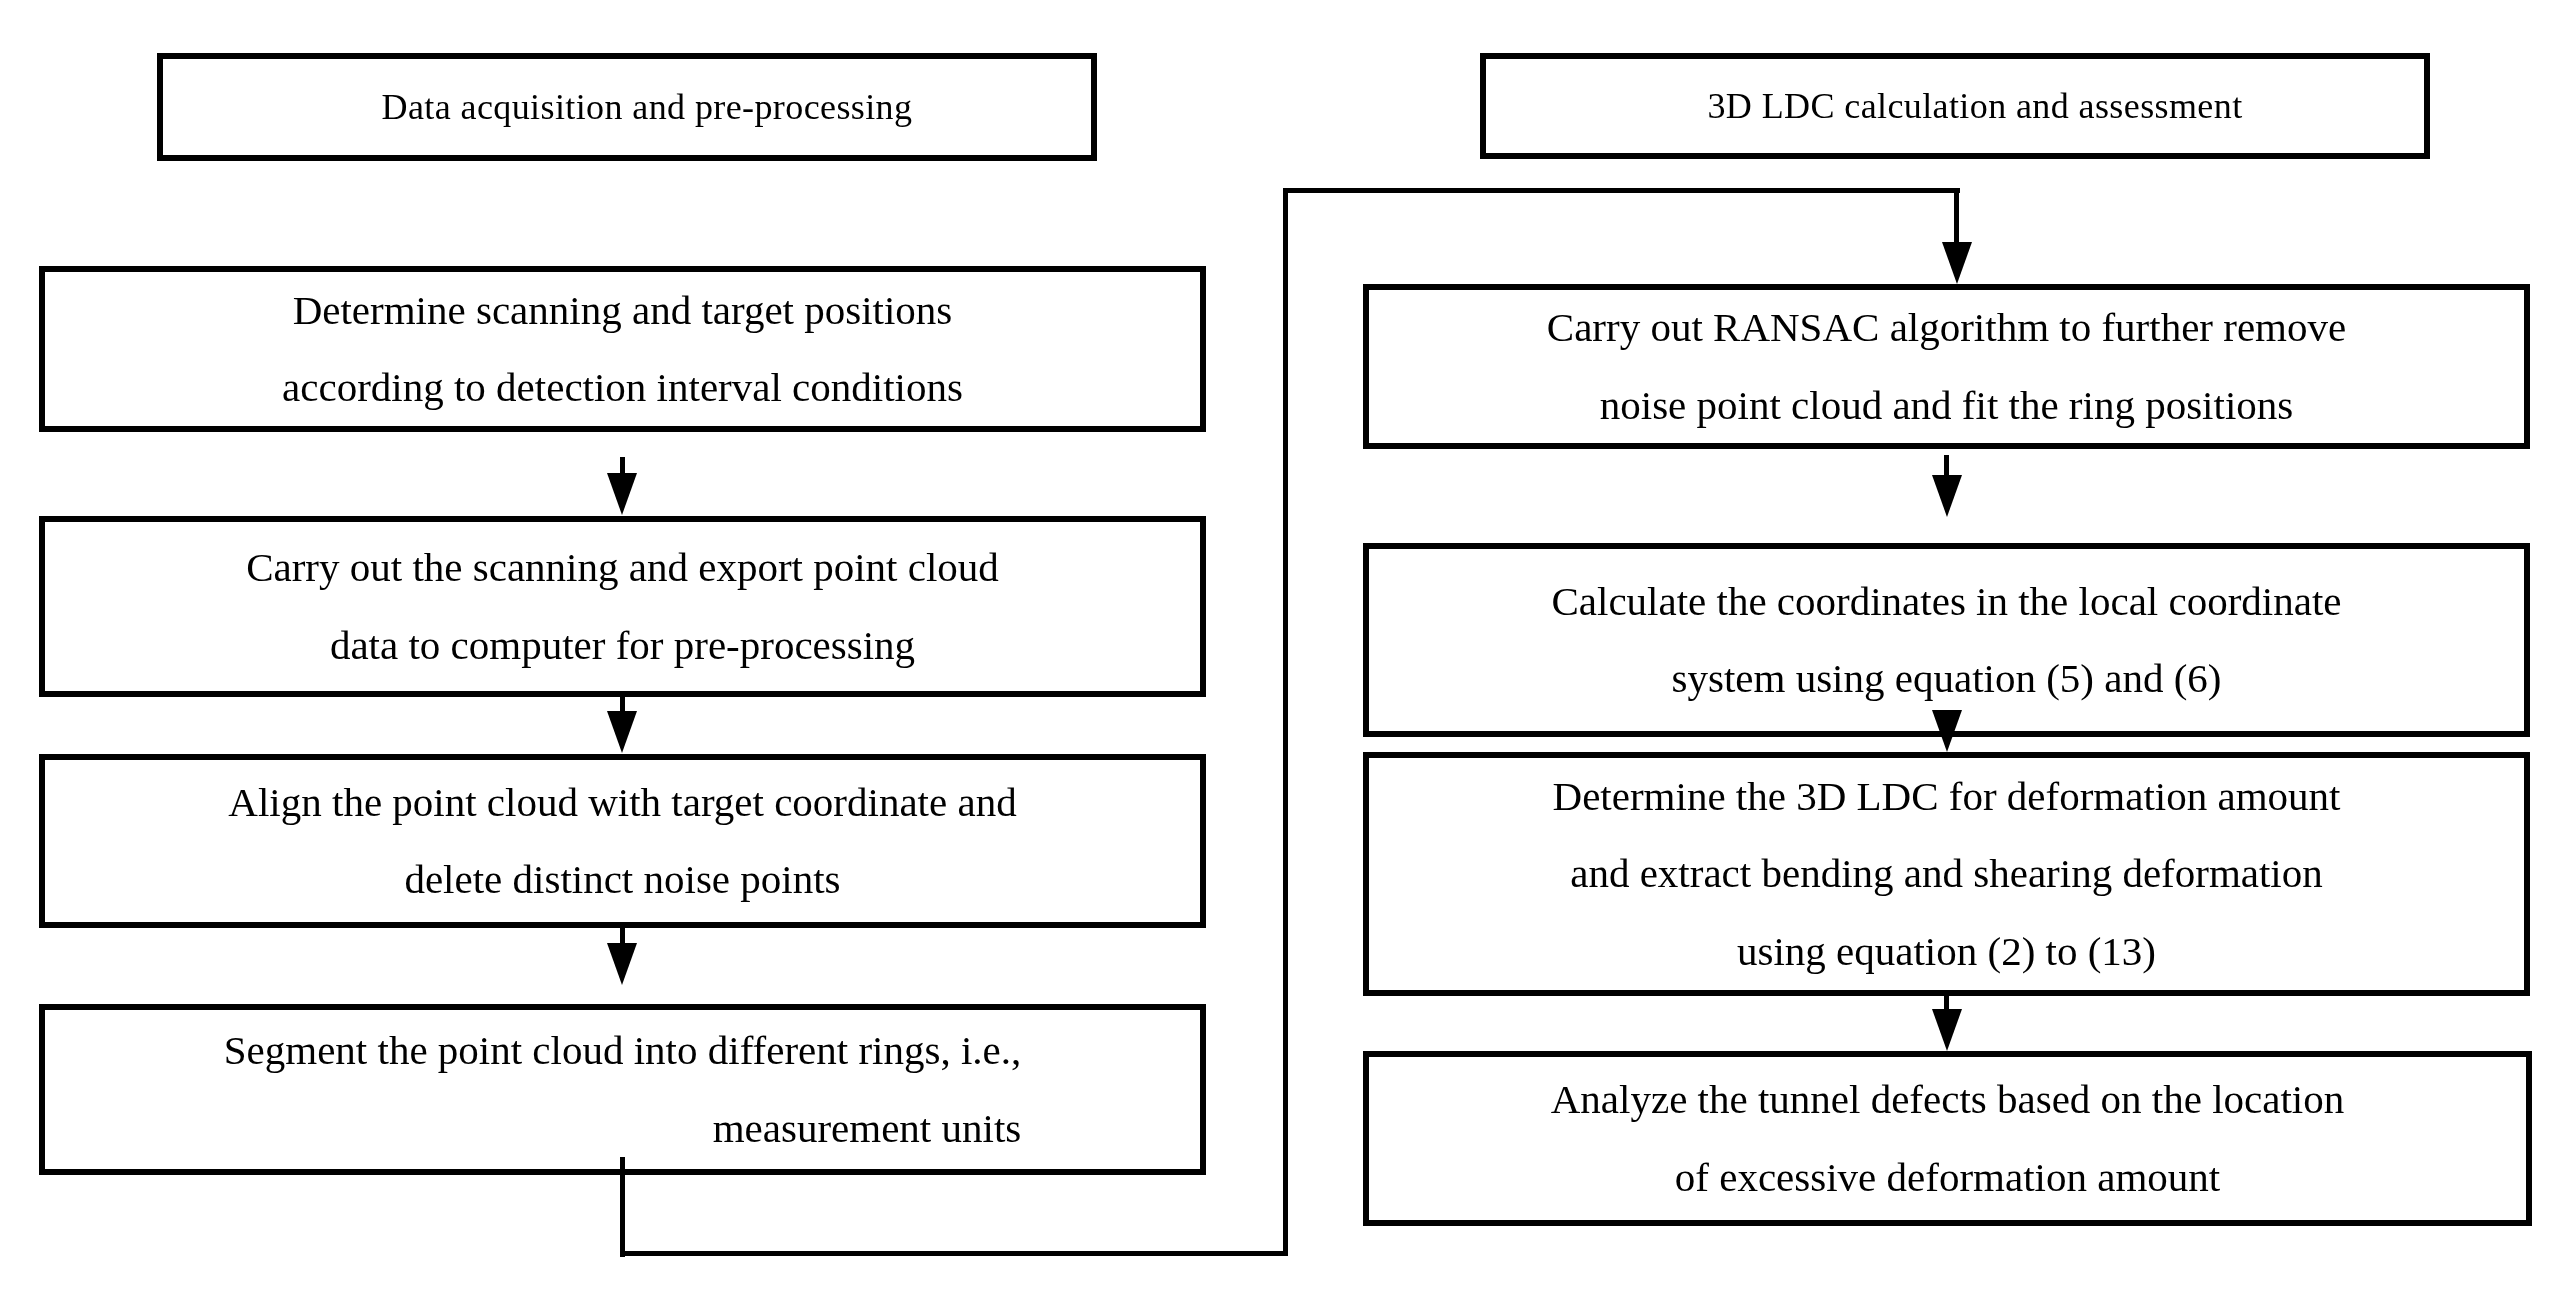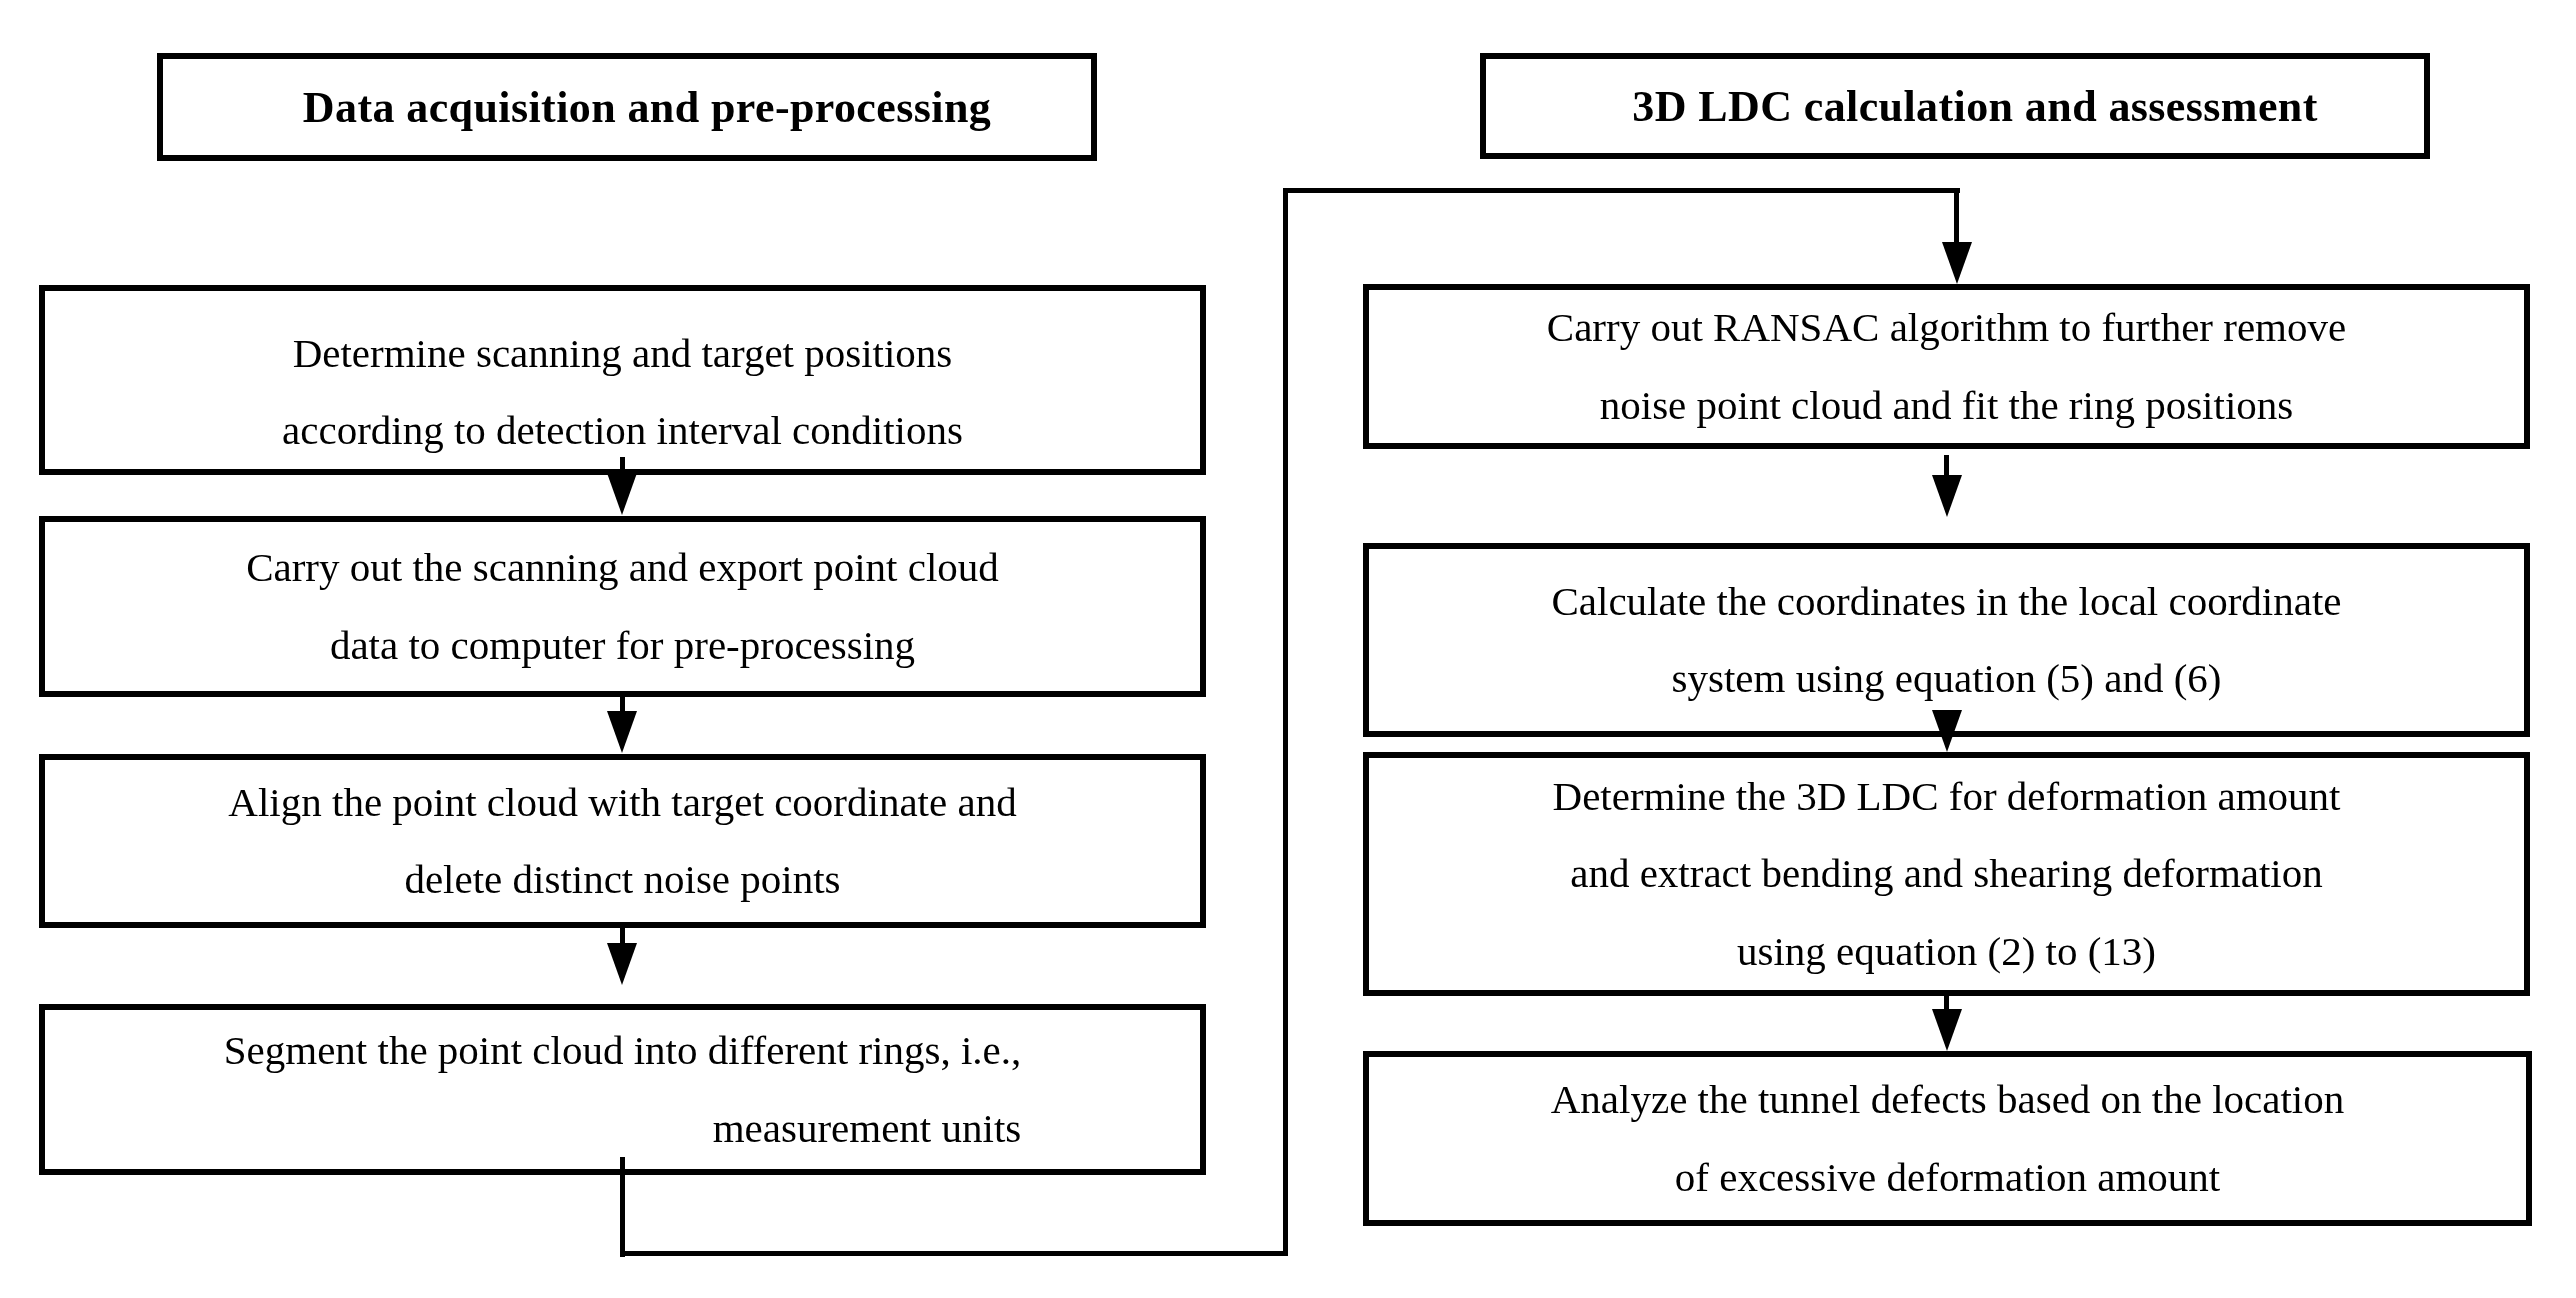--- a/index.html
+++ b/index.html
@@ -23,22 +23,22 @@
     background: #ffffff;
     display: flex;
     align-items: center;
     justify-content: center;
     text-align: center;
   }
   .header-box {
     border-width: 6.2px;
   }
   .header-text {
-    font-size: 44px;
-    font-weight: bold;
+    font-size: 36px;
+    font-weight: normal;
     white-space: pre-line;
     letter-spacing: 0.4px;
     margin-left: 40px;
   }
   .box-text {
     font-size: 41px;
     line-height: 1.88;
     white-space: pre-line;
   }
   .line {
@@ -60,21 +60,21 @@
 <div class="canvas">
 
   <div class="flow-box header-box" style="left:157px; top:53px; width:940px; height:108px;">
     <span class="header-text">Data acquisition and pre-processing</span>
   </div>
 
   <div class="flow-box header-box" style="left:1480px; top:53px; width:950px; height:106px;">
     <span class="header-text">3D LDC calculation and assessment</span>
   </div>
 
-  <div class="flow-box" style="left:39px; top:285px; width:1167px; height:190px;align-items:flex-end;">
+  <div class="flow-box" style="left:39px; top:266px; width:1167px; height:166px;align-items:flex-end;">
     <span class="box-text">Determine scanning and target positions
 according to detection interval conditions</span>
   </div>
 
   <div class="flow-box" style="left:39px; top:516px; width:1167px; height:181px;">
     <span class="box-text">Carry out the scanning and export point cloud
 data to computer for pre-processing</span>
   </div>
 
   <div class="flow-box" style="left:39px; top:754px; width:1167px; height:174px;">

